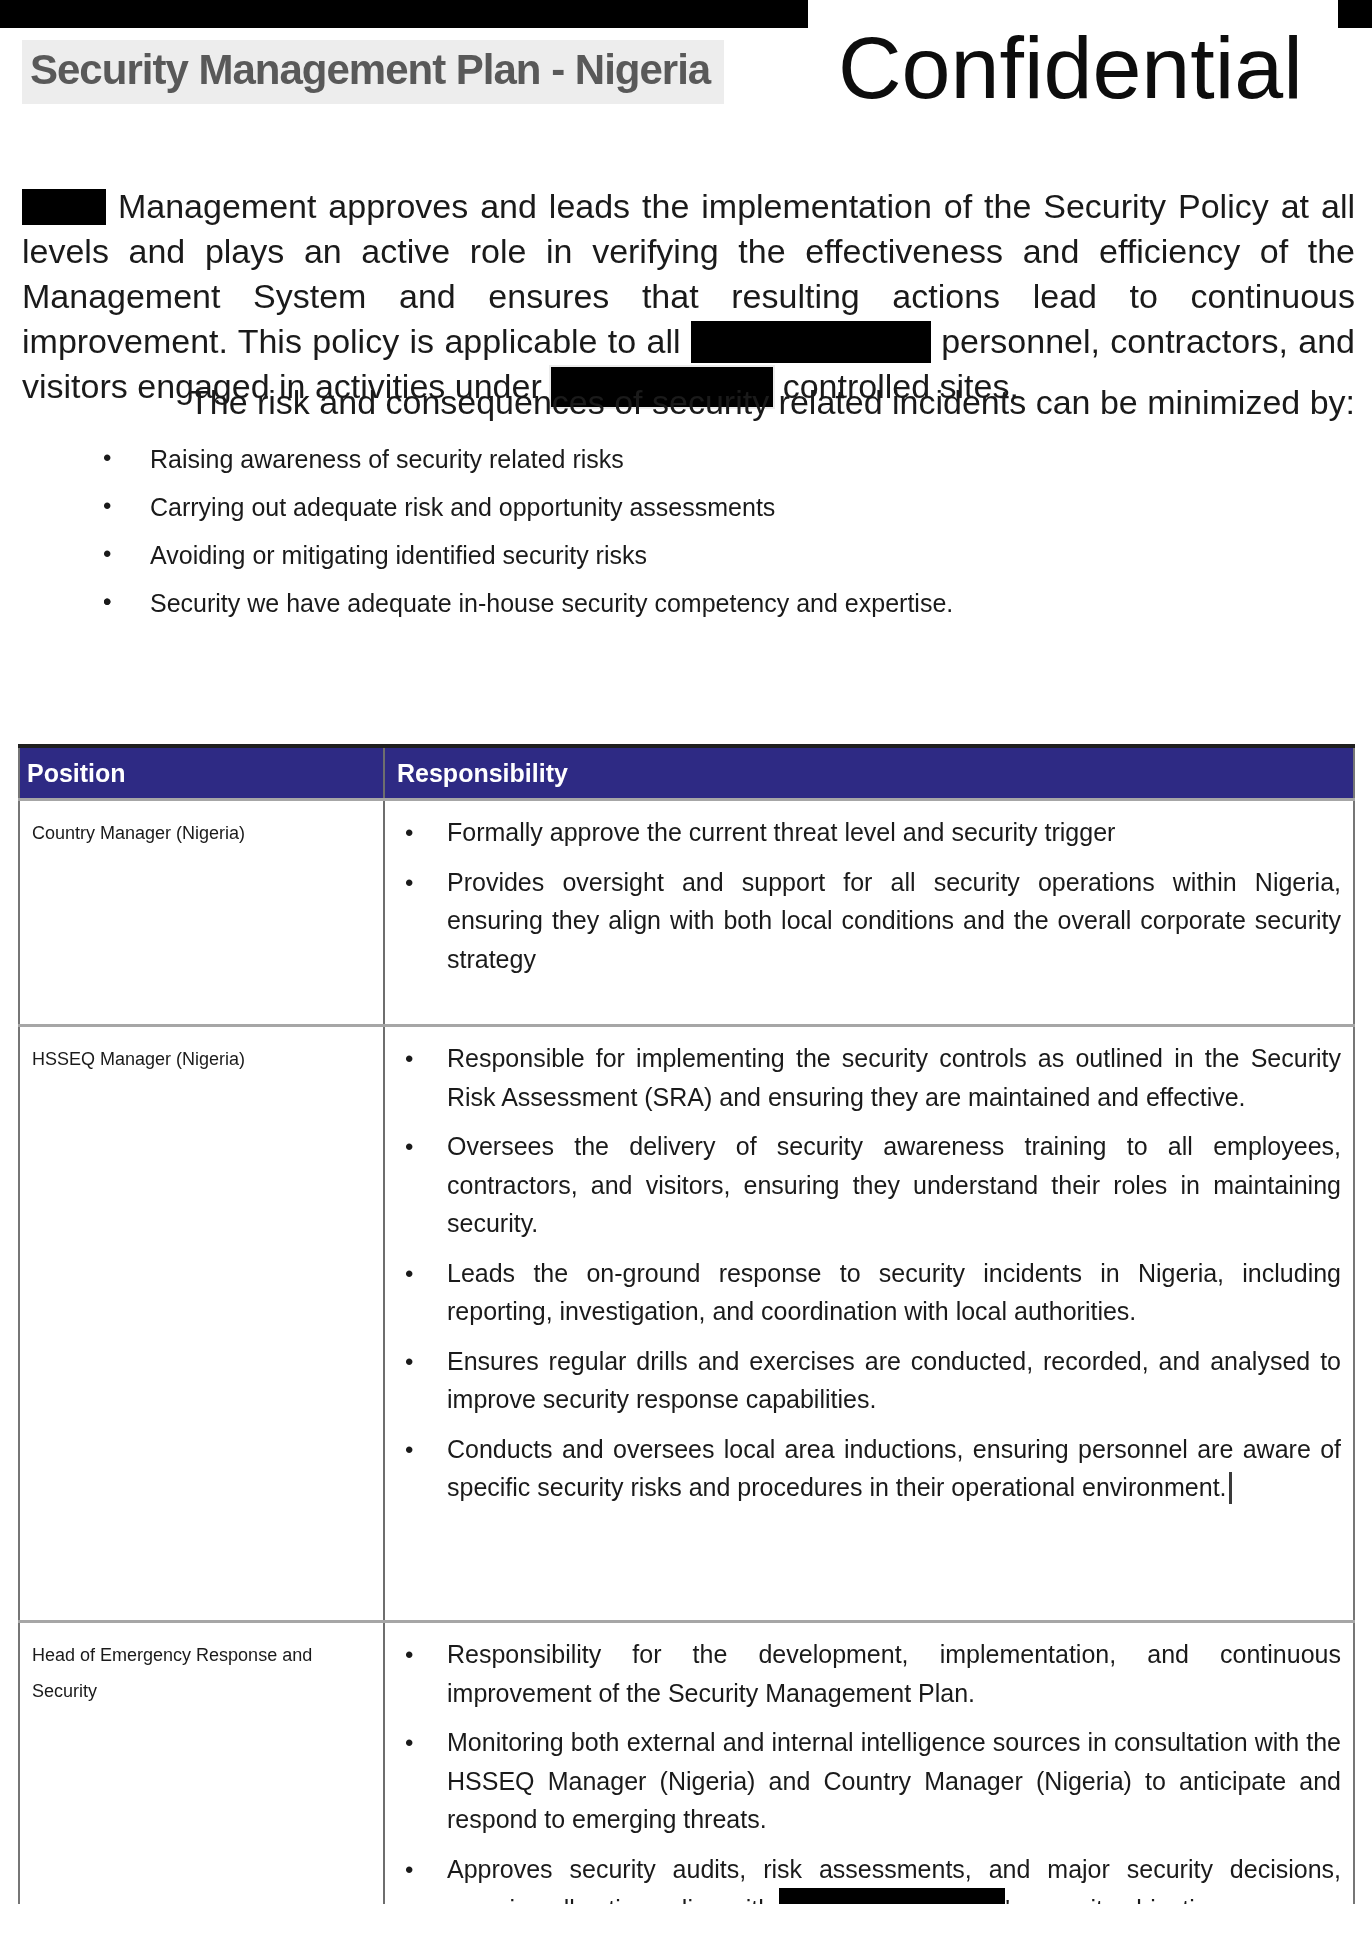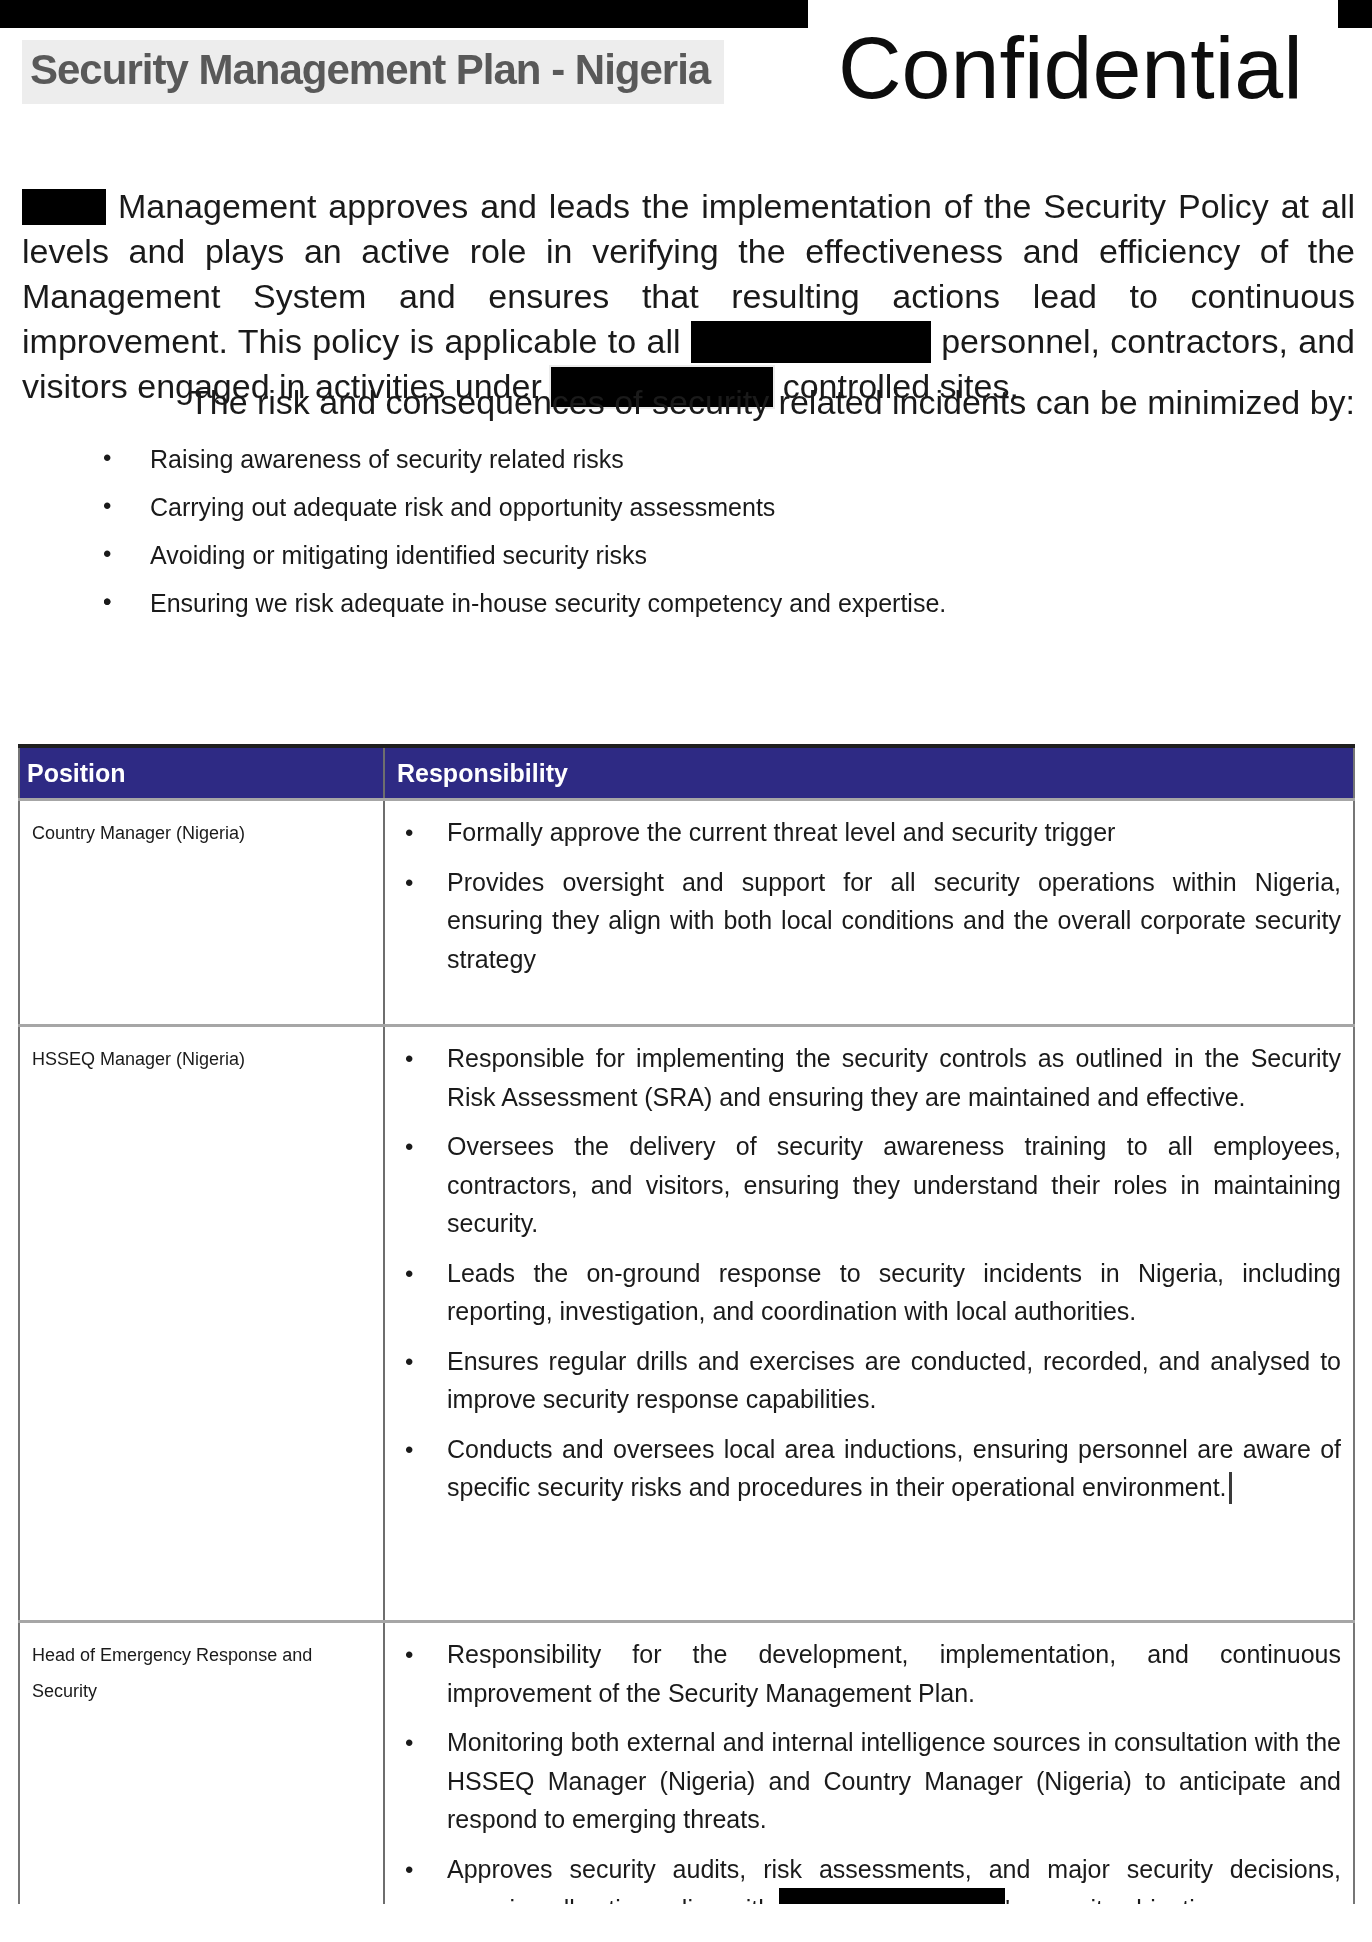--- a/index.html
+++ b/index.html
@@ -106,21 +106,21 @@
 
   <div class="par p1" id="p1"><span class="redact r1"></span> Management approves and leads the implementation of the Security Policy at all levels and plays an active role in verifying the effectiveness and efficiency of the Management System and ensures that resulting actions lead to continuous improvement. This policy is applicable to all <span class="redact r2"></span> personnel, contractors, and visitors engaged in activities under <span class="redact r3"></span> controlled sites.</div>
 
   <div class="par p2">The risk and consequences of security related incidents can be minimized by:</div>
 
   <div class="doc-bullets" id="intro-list">
       <div class="li"><span class="b">•</span><span>Raising awareness of security related risks</span></div>
       <div class="li"><span class="b">•</span><span>Carrying out adequate risk and opportunity assessments</span></div>
       <div class="li"><span class="b">•</span><span>Avoiding or mitigating identified security risks</span></div>
       <div class="li"><span class="b">•</span></div>
-      <div class="li"><span class="b">•</span><span>Ensuring we risk adequate in-house security competency and expertise.</span></div>
+      <div class="li"><span class="b">•</span><span>Security we have adequate in-house security competency and expertise.</span></div>
     </div>
 
 
   <table class="roles-table">
     <colgroup>
         <col class="c1" style="width:365px">
         <col>
       </colgroup>
     <thead>
       <tr>

